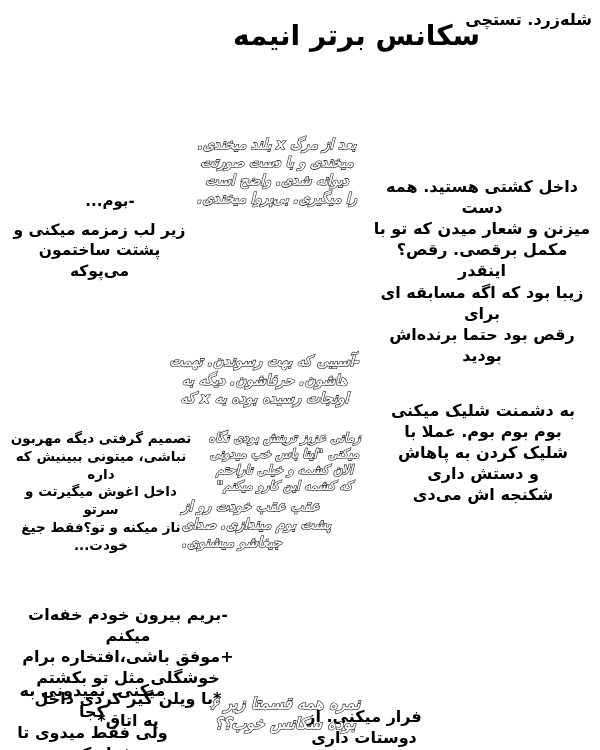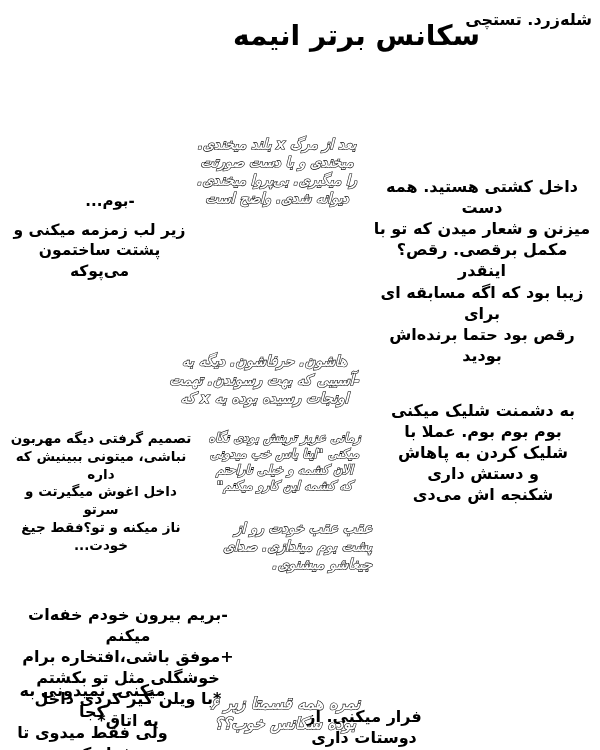--- a/index.html
+++ b/index.html
@@ -110,25 +110,25 @@
   }
   #block-decision {
     top: 430px;
     right: 404px;
     width: 190px;
     font-size: 13.5px;
     text-align: center;
     margin-left: 24px;
   }
   #block-fall {
-    top: 520px;
+    top: 498px;
     right: 228px;
     width: 190px;
     font-size: 14px;
-    text-align: right;
+    text-align: left;
   }
 
   
   #block-farewell {
     top: 604px;
     right: 350px;
     width: 244px;
     font-size: 16px;
     text-align: center;
   }
@@ -160,44 +160,44 @@
 </head>
 <body>
 
 <div class="abs" id="credit">شله‌زرد. تستچی</div>
 
 <div class="abs" id="main-title">سکانس برتر انیمه</div>
 
 <div class="abs outline-text" id="block-laugh">
   <span class="line">بعد از مرگ x بلند میخندی.</span>
   <span class="line">میخندی و با دست صورتت</span>
+  <span class="line">دیوانه شدی. واضح است</span>
   <span class="line">را میگیری. بی‌پروا میخندی.</span>
-  <span class="line">دیوانه شدی. واضح است</span>
 </div>
 
 <div class="abs solid-text" id="block-boom">
   <span class="line">-بوم...</span>
 </div>
 
 <div class="abs solid-text" id="block-hum">
   <span class="line">زیر لب زمزمه میکنی و</span>
   <span class="line">پشتت ساختمون می‌پوکه</span>
 </div>
 
 <div class="abs solid-text" id="block-ship">
   <span class="line">داخل کشتی هستید. همه دست</span>
   <span class="line">میزنن و شعار میدن که تو با</span>
   <span class="line">مکمل برقصی. رقص؟ اینقدر</span>
   <span class="line">زیبا بود که اگه مسابقه ای برای</span>
   <span class="line">رقص بود حتما برنده‌اش بودید</span>
 </div>
 
 <div class="abs outline-text" id="block-harm">
+  <span class="line">-آسیبی که بهت رسوندن. تهمت</span>
   <span class="line">هاشون. حرفاشون. دیگه به</span>
-  <span class="line">-آسیبی که بهت رسوندن. تهمت</span>
   <span class="line">اونجات رسیده بوده به x که</span>
 </div>
 
 <div class="abs solid-text" id="block-shoot">
   <span class="line">به دشمنت شلیک میکنی</span>
   <span class="line">بوم بوم بوم. عملا با</span>
   <span class="line">شلیک کردن به پاهاش</span>
   <span class="line">و دستش داری</span>
   <span class="line">شکنجه اش می‌دی</span>
 </div>

